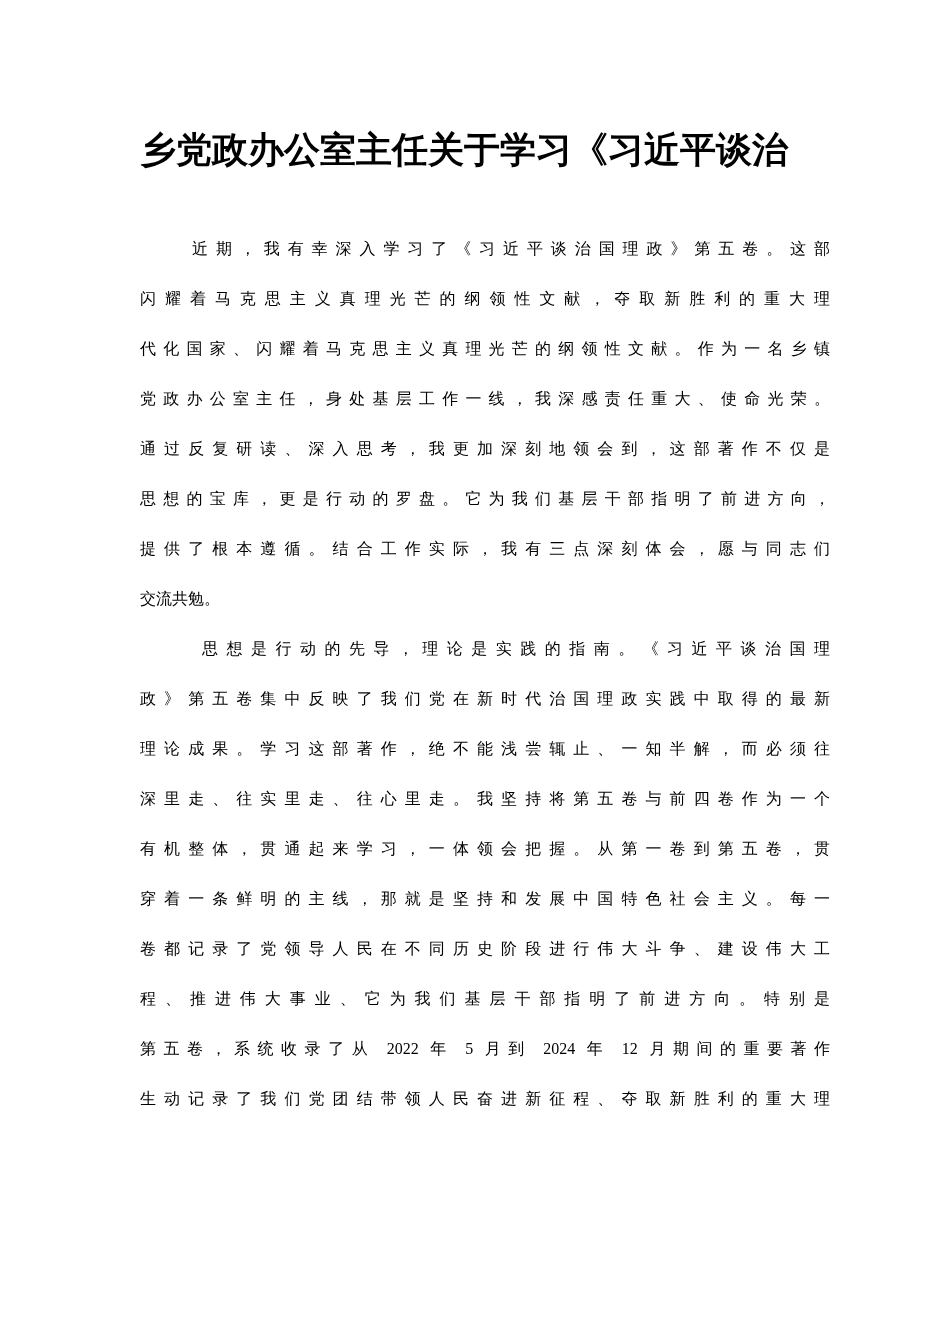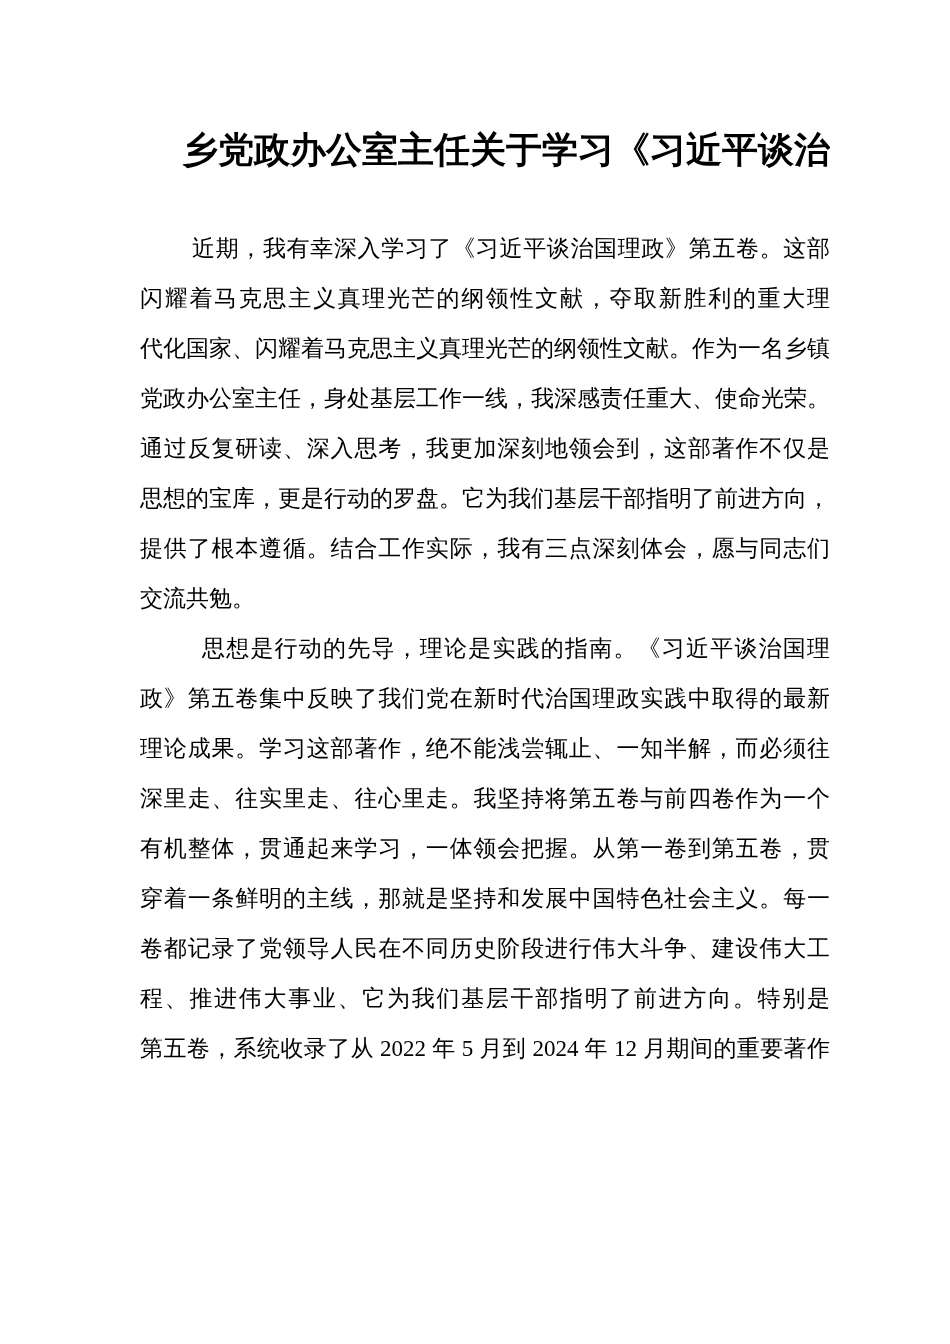--- a/index.html
+++ b/index.html
@@ -17,32 +17,32 @@
     box-sizing: border-box;
     padding: 124px 120px 0 140px;
     font-family: "Liberation Serif", "DejaVu Serif", serif;
   }
   .doc-title {
     width: 690px;
     font-family: "Liberation Sans", "DejaVu Sans", sans-serif;
     font-weight: bold;
     font-size: 36px;
     line-height: 52px;
-    text-align: right;
+    text-align: left;
     margin: 0 0 48px 0;
   }
   .title-line {
     height: 52px;
     overflow: hidden;
   }
   .body-line {
     width: 690px;
     height: 50px;
     line-height: 50px;
-    font-size: 23px;
+    font-size: 16px;
     overflow: hidden;
     text-align: justify;
     
     text-align-last: justify;
   }
   .body-line.short {
     text-align: right;
     text-align-last: left;
   }
   .ind2 {
@@ -76,15 +76,16 @@
   <div>
     <div class="body-line ind25">思想是行动的先导，理论是实践的指南。《习近平谈治国理</div>
     <div class="body-line">政》第五卷集中反映了我们党在新时代治国理政实践中取得的最新</div>
     <div class="body-line">理论成果。学习这部著作，绝不能浅尝辄止、一知半解，而必须往</div>
     <div class="body-line">深里走、往实里走、往心里走。我坚持将第五卷与前四卷作为一个</div>
     <div class="body-line">有机整体，贯通起来学习，一体领会把握。从第一卷到第五卷，贯</div>
     <div class="body-line">穿着一条鲜明的主线，那就是坚持和发展中国特色社会主义。每一</div>
     <div class="body-line">卷都记录了党领导人民在不同历史阶段进行伟大斗争、建设伟大工</div>
     <div class="body-line">程、推进伟大事业、它为我们基层干部指明了前进方向。特别是</div>
     <div class="body-line">第五卷，系统收录了从 2022 年 5 月到 2024 年 12 月期间的重要著作</div>
+    <div class="body-line">生动记录了我们党团结带领人民奋进新征程、夺取新胜利的重大理</div>
   </div>
 
 </div>
 
 </body></html>

